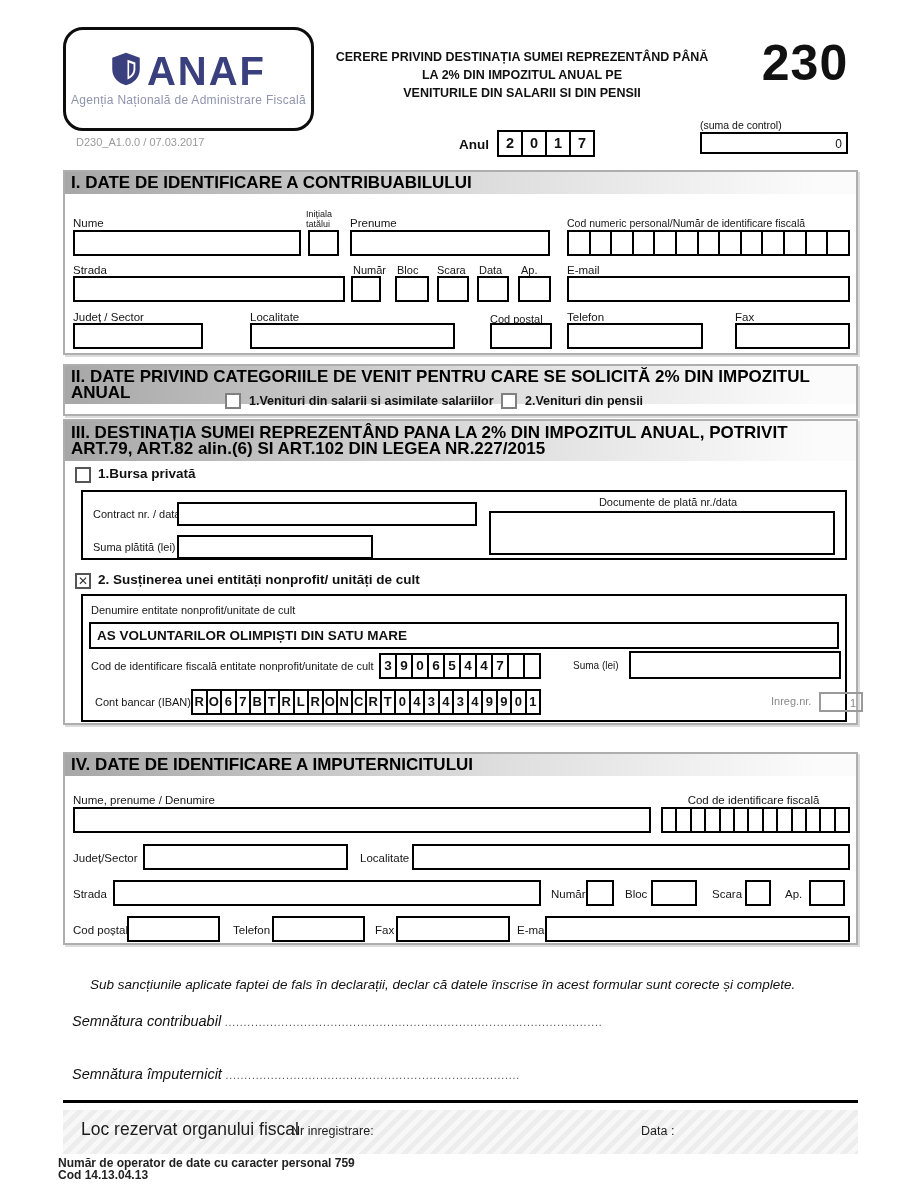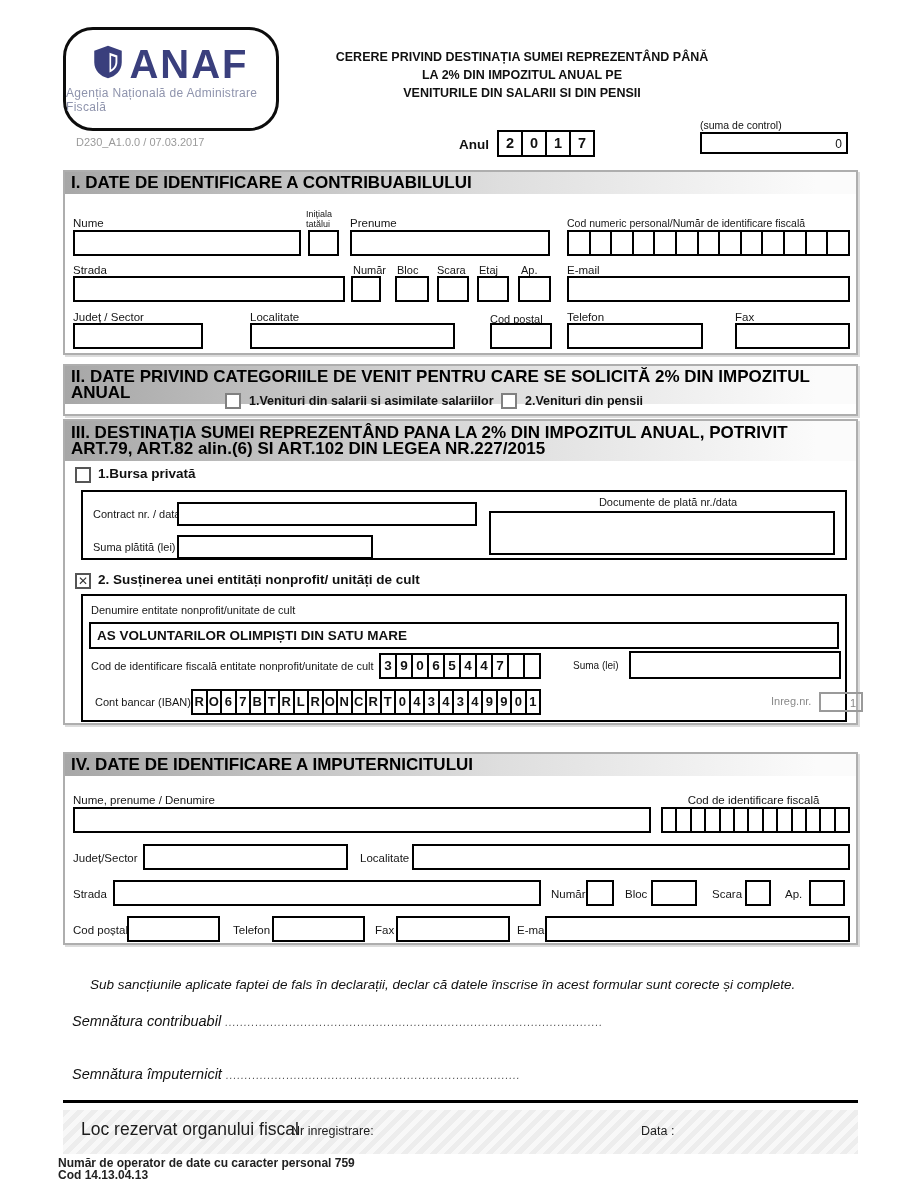--- a/index.html
+++ b/index.html
@@ -1,22 +1,22 @@
 <!DOCTYPE html>
 <html><head>
 <meta charset="utf-8">
 <style>
   * { box-sizing: border-box; margin: 0; padding: 0; }
   html,body { background:#fff; }
   body { font-family: "Liberation Sans", sans-serif; color:#111; }
   #page { position: relative; width: 921px; height: 1192px; background: #fff; overflow: hidden; }
 
   
-  .logo-box { position:absolute; left:63px; top:27px; width:216px; height:104px;
-    border:3px solid #0c0c0c; border-radius:30px; display:flex; flex-direction:column;
+  .logo-box { position:absolute; left:63px; top:27px; width:251px; height:104px;
+    border:3px solid #0c0c0c; border-radius:20px; display:flex; flex-direction:column;
     align-items:center; justify-content:center; }
   .logo-row { display:flex; align-items:center; gap:6px; }
   .brand { font-size:40px; font-weight:bold; color:#3a3f7d; letter-spacing:2px; line-height:38px; }
   .brand-sub { font-size:12px; color:#8f94ad; margin-top:2px; letter-spacing:.3px; }
   .version { position:absolute; left:76px; top:136px; font-size:11px; color:#9a9a9a; }
   .form-title { position:absolute; left:322px; top:48px; width:400px; text-align:center;
     font-weight:bold; font-size:12.5px; line-height:18px; }
   .form-number { position:absolute; left:745px; top:34px; width:120px; text-align:center;
     font-size:50px; font-weight:bold; letter-spacing:1px; }
   .csum-label { position:absolute; left:700px; top:119px; width:148px; text-align:left; font-size:10.5px; }
@@ -87,20 +87,21 @@
   </div>
 
   <div class="version">D230_A1.0.0    / 07.03.2017</div>
 
   <div class="form-title">
     <div>CERERE PRIVIND DESTINAȚIA SUMEI REPREZENTÂND PÂNĂ</div>
     <div>LA 2% DIN IMPOZITUL ANUAL PE</div>
     <div>VENITURILE DIN SALARII SI DIN PENSII</div>
   </div>
 
+  <div class="form-number">230</div>
   <div class="csum-label">(suma de control)</div>
   <div class="csum-box">0</div>
 
   <div class="anul-label">Anul</div>
   <div class="cells c-year" style="left:497px; top:130px;">
       <span class="cell">2</span>
       <span class="cell">0</span>
       <span class="cell">1</span>
       <span class="cell">7</span>
     </div>
@@ -135,21 +136,21 @@
       </div>
 
     <div class="lb" style="left:8px; top:92px;">Strada</div>
     <div class="ibox" style="left:8px; top:104px; width:272px;"></div>
     <div class="lb" style="left:288px; top:92px; font-size:11px;">Număr</div>
     <div class="ibox" style="left:286px; top:104px; width:30px;"></div>
     <div class="lb" style="left:332px; top:92px; font-size:11px;">Bloc</div>
     <div class="ibox" style="left:330px; top:104px; width:34px;"></div>
     <div class="lb" style="left:372px; top:92px; font-size:11px;">Scara</div>
     <div class="ibox" style="left:372px; top:104px; width:32px;"></div>
-    <div class="lb" style="left:414px; top:92px; font-size:11px;">Etaj</div>
+    <div class="lb" style="left:414px; top:92px; font-size:11px;">Data</div>
     <div class="ibox" style="left:412px; top:104px; width:32px;"></div>
     <div class="lb" style="left:456px; top:92px; font-size:11px;">Ap.</div>
     <div class="ibox" style="left:453px; top:104px; width:33px;"></div>
     <div class="lb" style="left:502px; top:92px;">E-mail</div>
     <div class="ibox" style="left:502px; top:104px; width:283px;"></div>
 
     <div class="lb" style="left:8px; top:139px;">Județ / Sector</div>
     <div class="ibox" style="left:8px; top:151px; width:130px;"></div>
     <div class="lb" style="left:185px; top:139px;">Localitate</div>
     <div class="ibox" style="left:185px; top:151px; width:205px;"></div>

